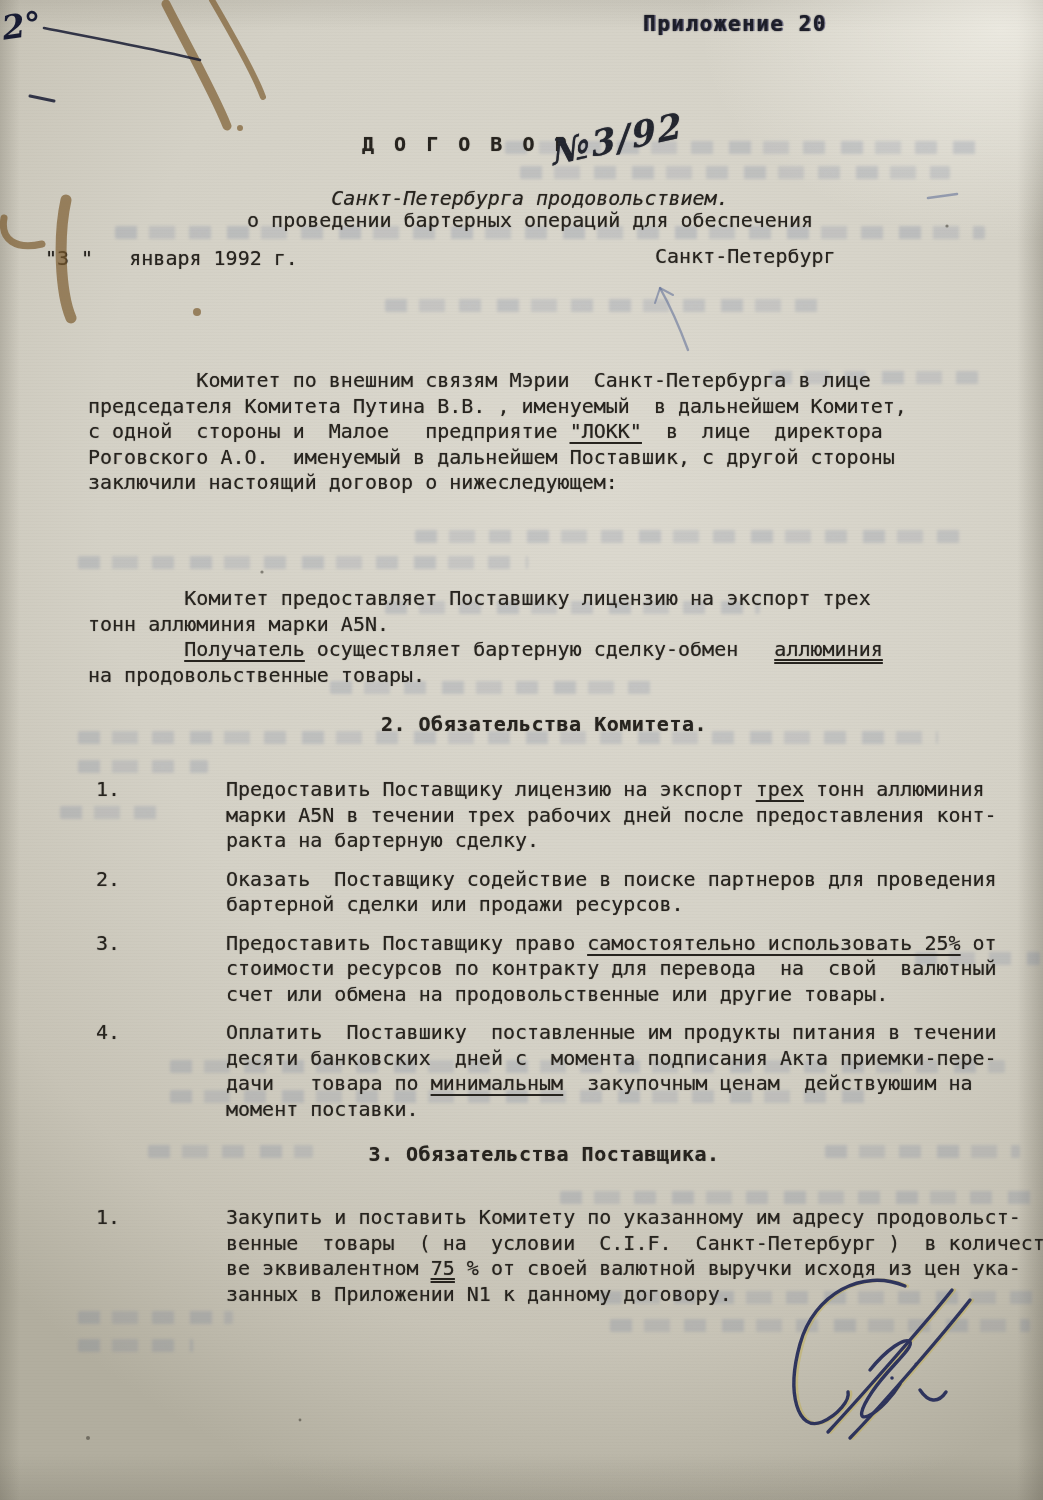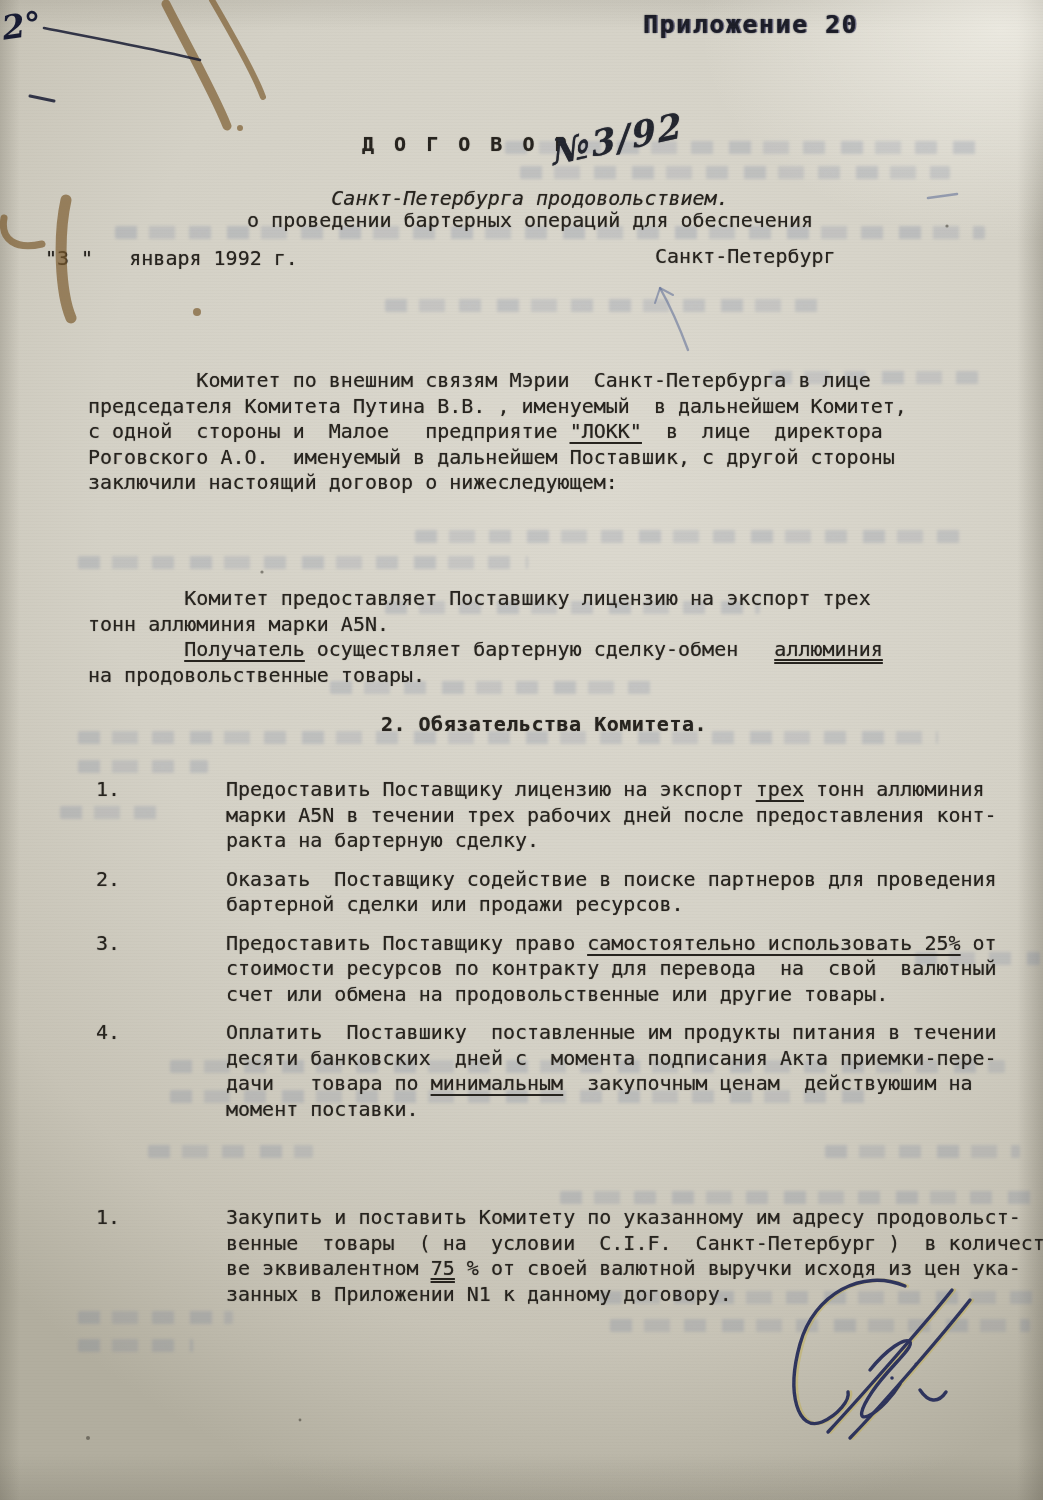--- a/index.html
+++ b/index.html
@@ -11,21 +11,21 @@
       linear-gradient(to top, rgba(72,68,56,.16), rgba(72,68,56,0) 46px),
       linear-gradient(to bottom, rgba(72,68,56,.10), rgba(72,68,56,0) 30px),
       radial-gradient(920px 1060px at 58% 32%, #dcd9cf 0%, #d4d1c6 55%, #c7c3b6 82%, #b2ae9f 100%);
   }
   .texture{position:absolute;inset:0;pointer-events:none;opacity:.5;
     background:repeating-linear-gradient(0deg, rgba(118,112,96,.06) 0 1px, rgba(0,0,0,0) 1px 3px);}
   .typed{font-family:"DejaVu Sans Mono","Liberation Mono",monospace;font-size:20px;line-height:25.5px;
     white-space:pre;color:#26231e;text-shadow:0 0 1px rgba(38,34,28,.6);}
   .tblock{position:absolute;left:88px;width:912px;}
   .heading{text-align:center;font-weight:bold;letter-spacing:.5px;}
-  .appendix{position:absolute;left:643px;top:12px;font-weight:bold;font-size:25px;letter-spacing:1.5px;
+  .appendix{position:absolute;left:643px;top:12px;font-weight:bold;font-size:21px;letter-spacing:1.5px;
     color:#1c1d28;text-shadow:1.4px 0 0 rgba(28,30,80,.5), 0 0 1.5px rgba(20,20,30,.8);}
   .doc-title{position:absolute;left:362px;top:132px;font-weight:bold;letter-spacing:4px;}
   .hand-number{position:absolute;left:551px;top:118px;font-family:"DejaVu Serif","Liberation Serif",serif;
     font-style:italic;font-weight:bold;font-size:35px;color:#23262f;transform:rotate(-12deg) skewX(-7deg);
     letter-spacing:2px;text-shadow:0 0 1px rgba(30,32,50,.7);}
   .corner-mark{position:absolute;left:2px;top:6px;font-family:"DejaVu Serif","Liberation Serif",serif;
     font-style:italic;font-weight:bold;font-size:33px;color:#171b33;transform:rotate(-8deg);}
   .subtitle{text-align:center;width:840px;}
   .u1{text-decoration-line:underline;text-decoration-thickness:2px;text-underline-offset:4px;}
   .u2{text-decoration-line:underline;text-decoration-style:double;text-underline-offset:3px;}
@@ -79,20 +79,21 @@
   <div class="typed" style="position:absolute;left:45px;top:246px;">"3 "   января 1992 г.</div>
   <div class="typed" style="position:absolute;left:655px;top:244px;">Санкт-Петербург</div>
 
   <div class="typed tblock" style="top:368px;"><div class="tline"><span>         Комитет по внешним связям Мэрии  Санкт-Петербурга в лице</span></div><div class="tline"><span>председателя Комитета Путина В.В. , именуемый  в дальнейшем Комитет,</span></div><div class="tline"><span>с одной  стороны и  Малое   предприятие </span><span class="u1">"ЛОКК"</span><span>  в  лице  директора</span></div><div class="tline"><span>Роговского А.О.  именуемый в дальнейшем Поставшик, с другой стороны</span></div><div class="tline"><span>заключили настоящий договор о нижеследующем:</span></div></div>
 
   <div class="typed tblock" style="top:586px;"><div class="tline"><span>        Комитет предоставляет Поставшику лицензию на экспорт трех</span></div><div class="tline"><span>тонн аллюминия марки А5N.</span></div><div class="tline"><span>        </span><span class="u1">Получатель</span><span> осуществляет бартерную сделку-обмен   </span><span class="u2">аллюминия</span></div><div class="tline"><span>на продовольственные товары.</span></div></div>
 
   <div class="typed tblock heading" style="top:712px;">2. Обязательства Комитета.</div>
   <div class="typed tblock" style="top:777px;"><div class="item"><div class="num">1.</div><div class="itext"><div class="tline"><span>Предоставить Поставщику лицензию на экспорт </span><span class="u1">трех</span><span> тонн аллюминия</span></div><div class="tline"><span>марки А5N в течении трех рабочих дней после предоставления конт-</span></div><div class="tline"><span>ракта на бартерную сделку.</span></div></div></div><div class="item"><div class="num">2.</div><div class="itext"><div class="tline"><span>Оказать  Поставщику содействие в поиске партнеров для проведения</span></div><div class="tline"><span>бартерной сделки или продажи ресурсов.</span></div></div></div><div class="item"><div class="num">3.</div><div class="itext"><div class="tline"><span>Предоставить Поставщику право </span><span class="u1">самостоятельно использовать 25%</span><span> от</span></div><div class="tline"><span>стоимости ресурсов по контракту для перевода  на  свой  валютный</span></div><div class="tline"><span>счет или обмена на продовольственные или другие товары.</span></div></div></div><div class="item"><div class="num">4.</div><div class="itext"><div class="tline"><span>Оплатить  Поставшику  поставленные им продукты питания в течении</span></div><div class="tline"><span>десяти банковских  дней с  момента подписания Акта приемки-пере-</span></div><div class="tline"><span>дачи   товара по </span><span class="u1">минимальным</span><span>  закупочным ценам  действуюшим на</span></div><div class="tline"><span>момент поставки.</span></div></div></div></div>
 
+  <div class="typed tblock heading" style="top:1142px;">3. Обязательства Поставщика.</div>
   <div class="typed tblock" style="top:1205px;"><div class="item"><div class="num">1.</div><div class="itext"><div class="tline"><span>Закупить и поставить Комитету по указанному им адресу продовольст-</span></div><div class="tline"><span>венные  товары  ( на  условии  C.I.F.  Санкт-Петербург )  в количест</span></div><div class="tline"><span>ве эквивалентном </span><span class="u2">75</span><span> % от своей валютной выручки исходя из цен ука-</span></div><div class="tline"><span>занных в Приложении N1 к данному договору.</span></div></div></div></div>
 
   <svg class="overlay" width="1043" height="1500" viewBox="0 0 1043 1500">
 
     <g opacity="0.68" stroke="#7b5a2c" fill="none" stroke-linecap="round" filter="none">
       <path d="M166 4 C180 32, 215 95, 227 126" stroke-width="9"></path>
       <path d="M212 0 C226 24, 254 72, 263 97" stroke-width="6"></path>
       <path d="M66 200 C58 236, 60 292, 71 318" stroke-width="11"></path>
       <path d="M4 218 C0 240, 16 250, 42 244" stroke-width="7"></path>
       <circle cx="197" cy="312" r="4" fill="#7b5a2c" stroke="none"></circle>

